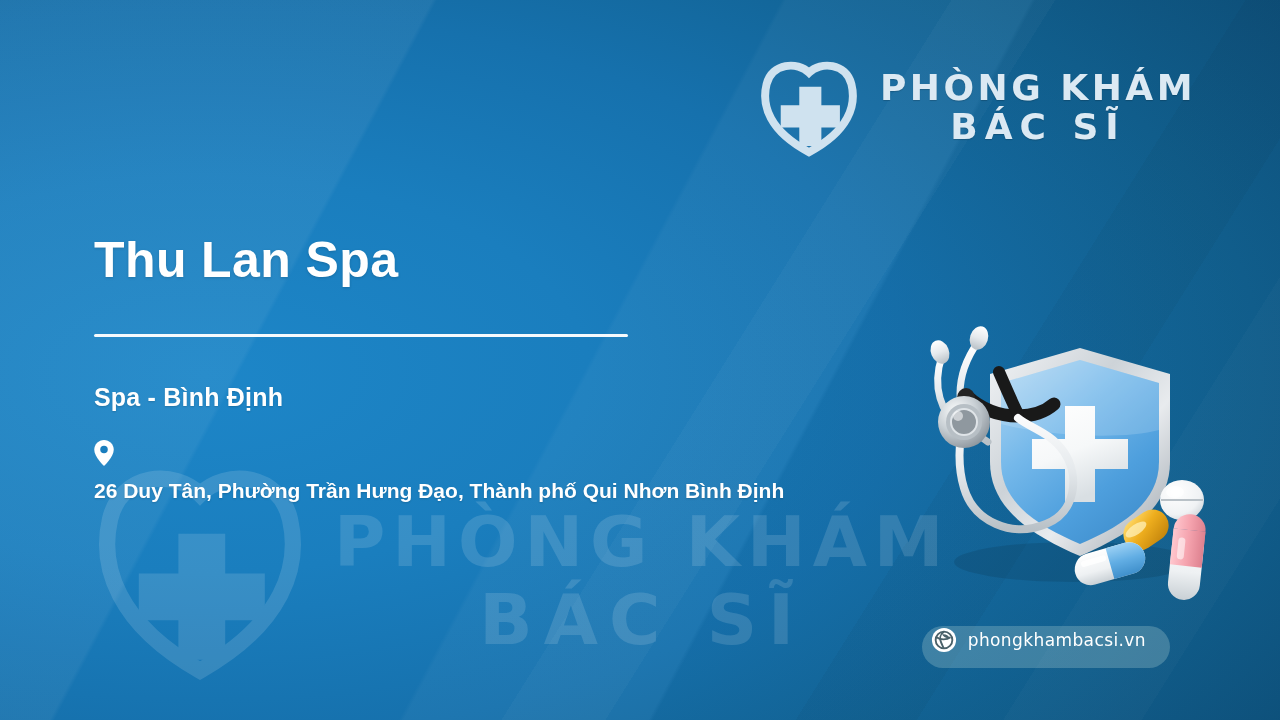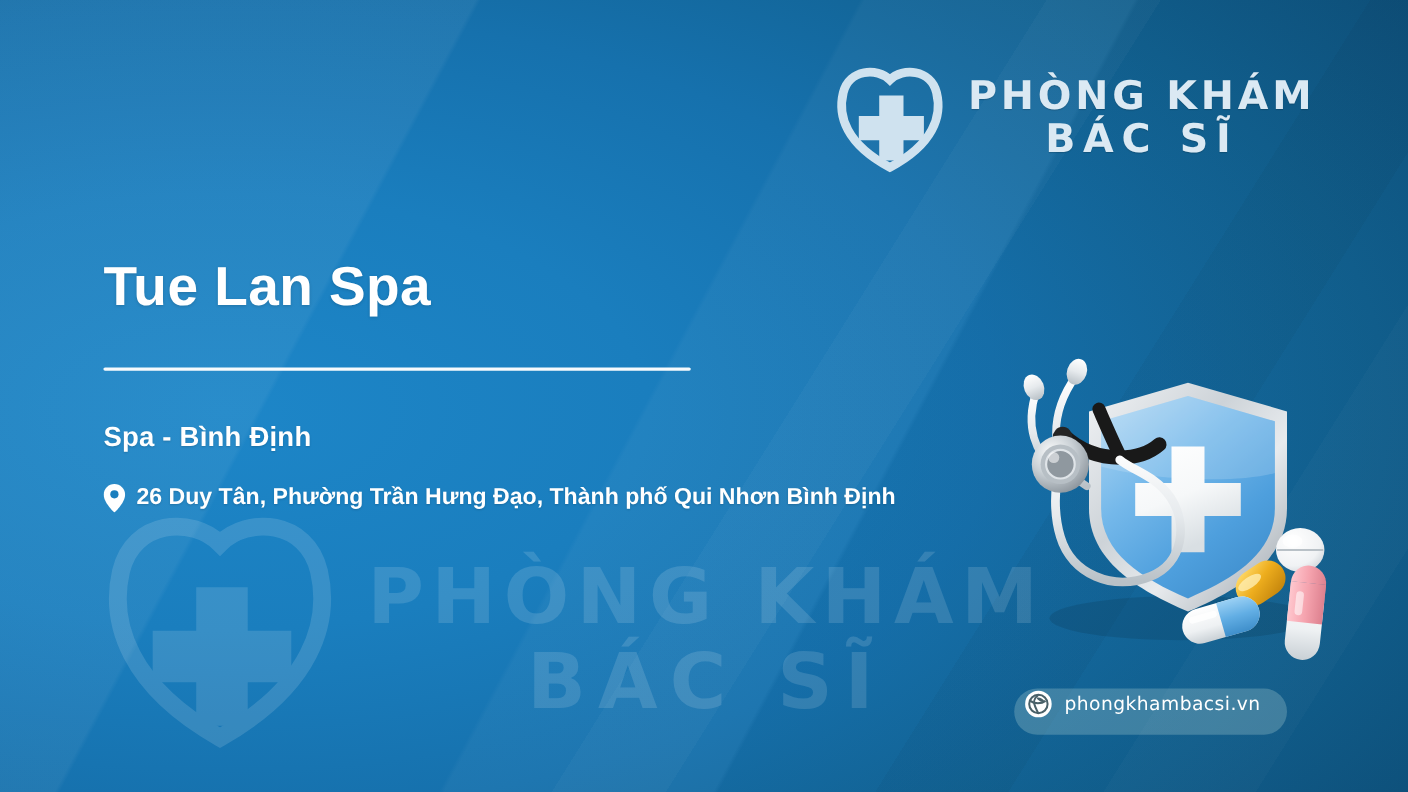--- a/index.html
+++ b/index.html
@@ -105,20 +105,21 @@
     font-size:25px;
     font-weight:bold;
     letter-spacing:0.2px;
     text-shadow:0 1px 2px rgba(0,0,0,0.16);
   }
   .address-row {
     margin-top:25px;
     display:flex;
     align-items:flex-start;
     gap:10px;
+    flex-direction:column;
   }
   .pin-icon { width:20px; height:26px; flex:none; margin-top:3px; }
   .address-text {
     color:#ffffff;
     font-size:21px;
     font-weight:bold;
     line-height:1.42;
     max-width:720px;
     text-shadow:0 1px 2px rgba(0,0,0,0.16);
   }
@@ -171,21 +172,21 @@
       <path d="M60 16 C47 3 18 5 12 29 C6 53 15 82 60 106 C105 82 114 53 108 29 C102 5 73 3 60 16 Z" fill="none" stroke="#cfe2ef" stroke-width="9"></path>
       <path d="M49 32 h25 v21 h21 v25 h-21 v21 h-25 v-21 h-21 v-25 h21 z" fill="#cfe2ef"></path>
     </svg>
     <div class="brand-text">
       <div class="brand-l1">PHÒNG KHÁM</div>
       <div class="brand-l2">BÁC SĨ</div>
     </div>
   </div>
 
   <div class="content">
-    <h1 class="title">Tue Lan Spa</h1>
+    <h1 class="title">Thu Lan Spa</h1>
     <div class="divider"></div>
     <div class="subtitle">Spa - Bình Định</div>
     <div class="address-row">
       <svg class="pin-icon" viewBox="0 0 24 32">
         <path d="M12 0 C5.4 0 0 5.4 0 12 C0 21 12 32 12 32 S24 21 24 12 C24 5.4 18.6 0 12 0 Z" fill="#ffffff"></path>
         <circle cx="12" cy="11.6" r="4.6" fill="#1a7ebe"></circle>
       </svg>
       <div class="address-text">26 Duy Tân,  Phường Trần Hưng Đạo,  Thành phố Qui Nhơn  Bình Định</div>
     </div>
   </div>

